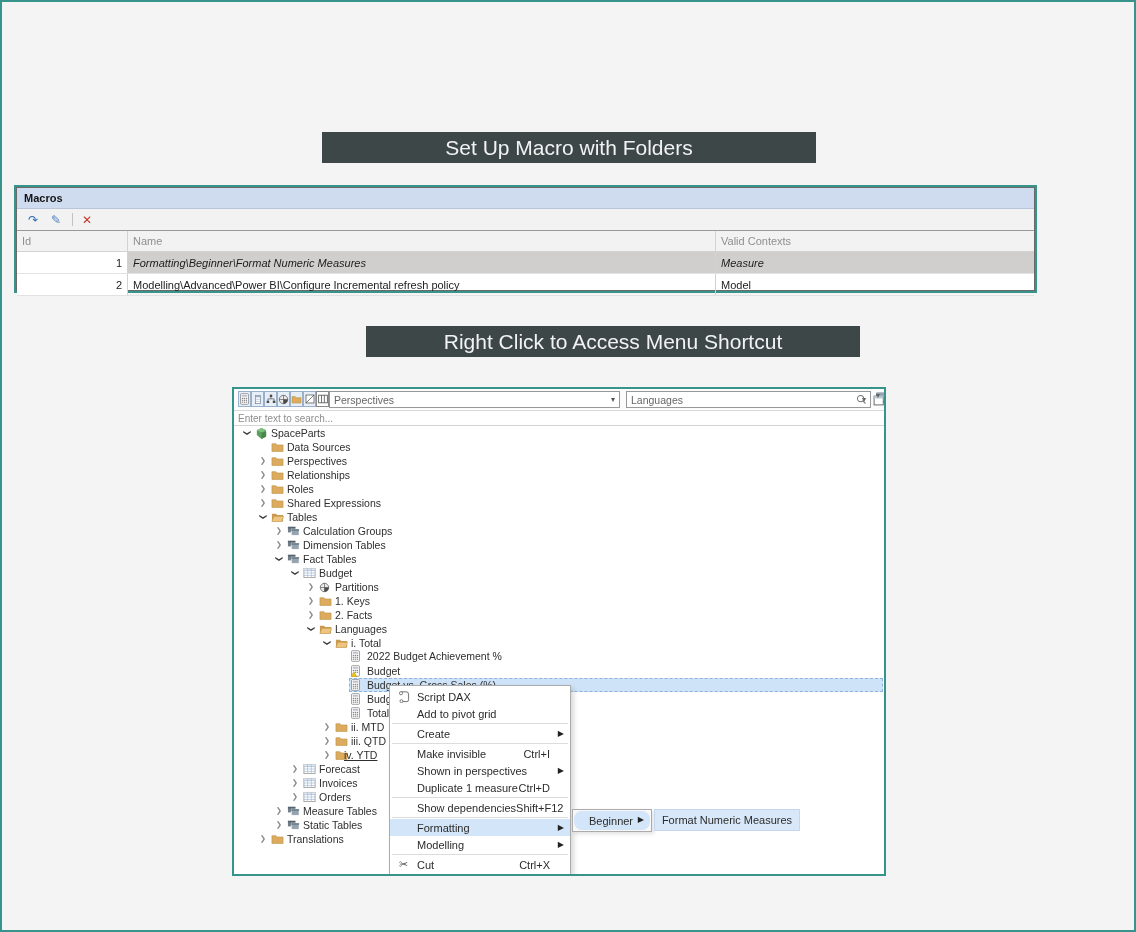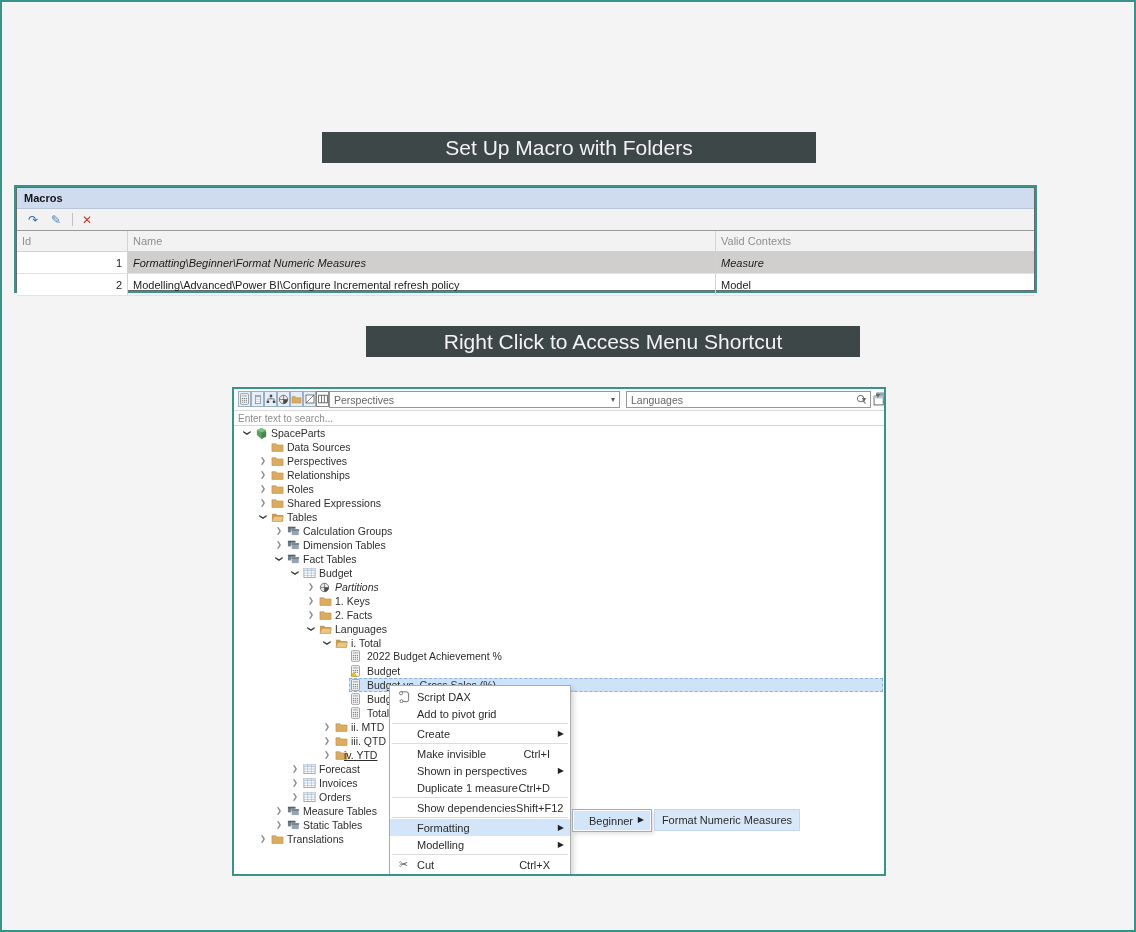--- a/index.html
+++ b/index.html
@@ -60,21 +60,21 @@
   .mi .ic{width:27px;display:flex;justify-content:center;align-items:center;flex:none;}
   .mi .ml{flex:1;white-space:nowrap;}
   .mi .ms{margin-right:20px;white-space:nowrap;}
   .mi .marrow{position:absolute;right:6px;top:4px;font-size:8px;color:#222;}
   .mi.hl{background:#d3e5f8;}
   .msep{height:1px;background:#dcdcdc;margin:1px 2px;}
 
   
   #submenu-beginner{position:absolute;left:338px;top:420px;width:80px;height:23px;background:#f8f8f8;border:1px solid #ababab;
     box-shadow:2px 2px 4px rgba(0,0,0,.12);box-sizing:border-box;padding:1px;z-index:6;}
-  #submenu-beginner .mi{height:19px;padding-left:15px;}
+  #submenu-beginner .mi{height:19px;padding-left:15px;border-radius:8px;}
   #submenu-format{position:absolute;left:420px;top:420px;width:146px;height:22px;background:#d9e8f8;border:1px solid #c3d8ef;
     display:flex;align-items:center;justify-content:center;font-size:11px;color:#2b2b2b;box-sizing:border-box;z-index:6;}
 </style>
 </head>
 <body>
 
 <div id="canvas">
 
 
   <div class="subbanner" id="sub1">
@@ -333,21 +333,21 @@
         </div>
         <div class="tree-row" style="top: 191px;">
           <span class="exp" style="left: 72px;">❯</span>
           <span class="ticon" style="display: inline-flex; align-items: center; position: absolute; left: 85px;">
             <svg viewBox="0 0 12 12" width="11" height="11">
               <circle cx="6" cy="6" r="4.6" fill="#e9e9e9" stroke="#555" stroke-width="0.8"></circle>
               <path d="M6 1.4v9.2M1.4 6h9.2" stroke="#555" stroke-width="0.7"></path>
               <path d="M6 10.6A4.6 4.6 0 0 0 10.6 6L6 6z" fill="#4a4a4a"></path>
             </svg>
           </span>
-          <span class="lbl" style="left: 101px; font-style: italic;">Partitions</span>
+          <span class="lbl" style="left: 101px;">Partitions</span>
         </div>
         <div class="tree-row" style="top: 205px;">
           <span class="exp" style="left: 72px;">❯</span>
           <span class="ticon" style="display: inline-flex; align-items: center; position: absolute; left: 85px;">
             <svg viewBox="0 0 14 12" width="13" height="12">
               <path d="M1 2.4h4.4l1.2 1.4H13v7H1z" fill="#dcab5e" stroke="#bb8f45" stroke-width="0.6"></path>
             </svg>
           </span>
           <span class="lbl" style="left: 101px;">1. Keys</span>
         </div>

